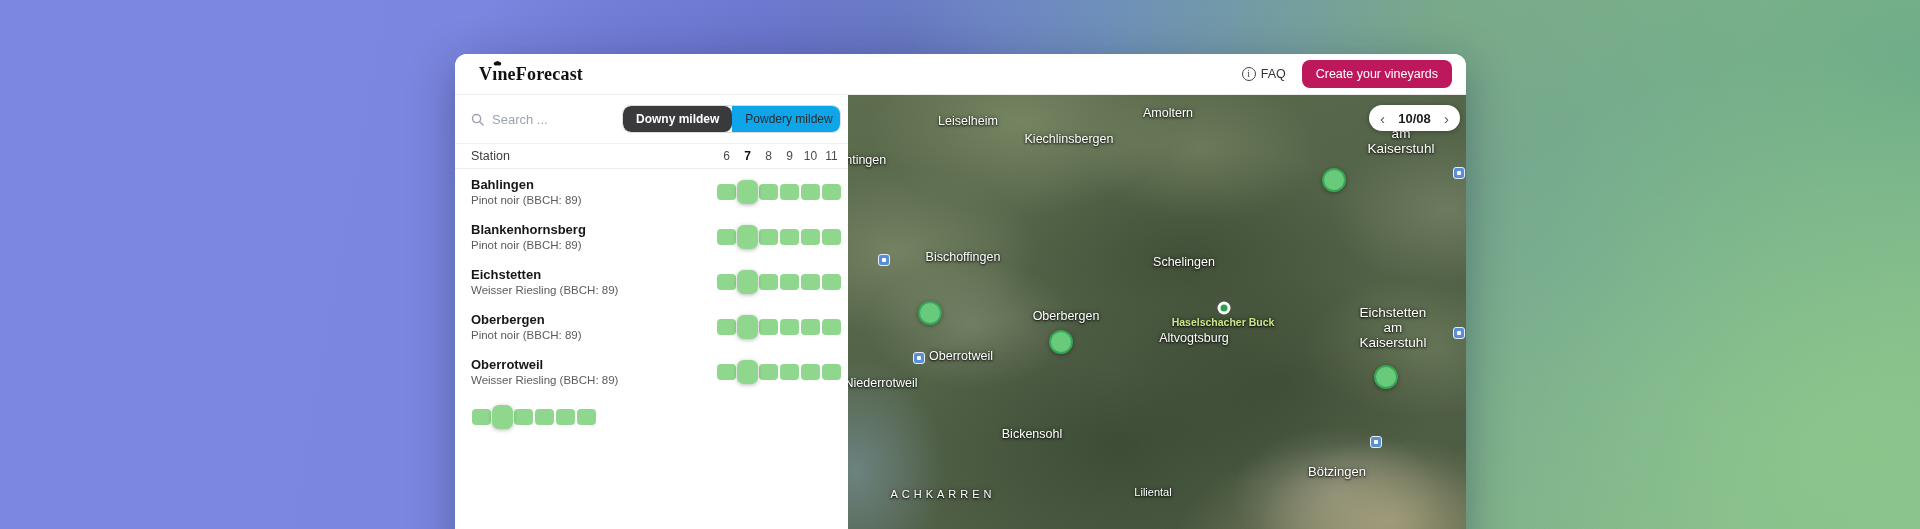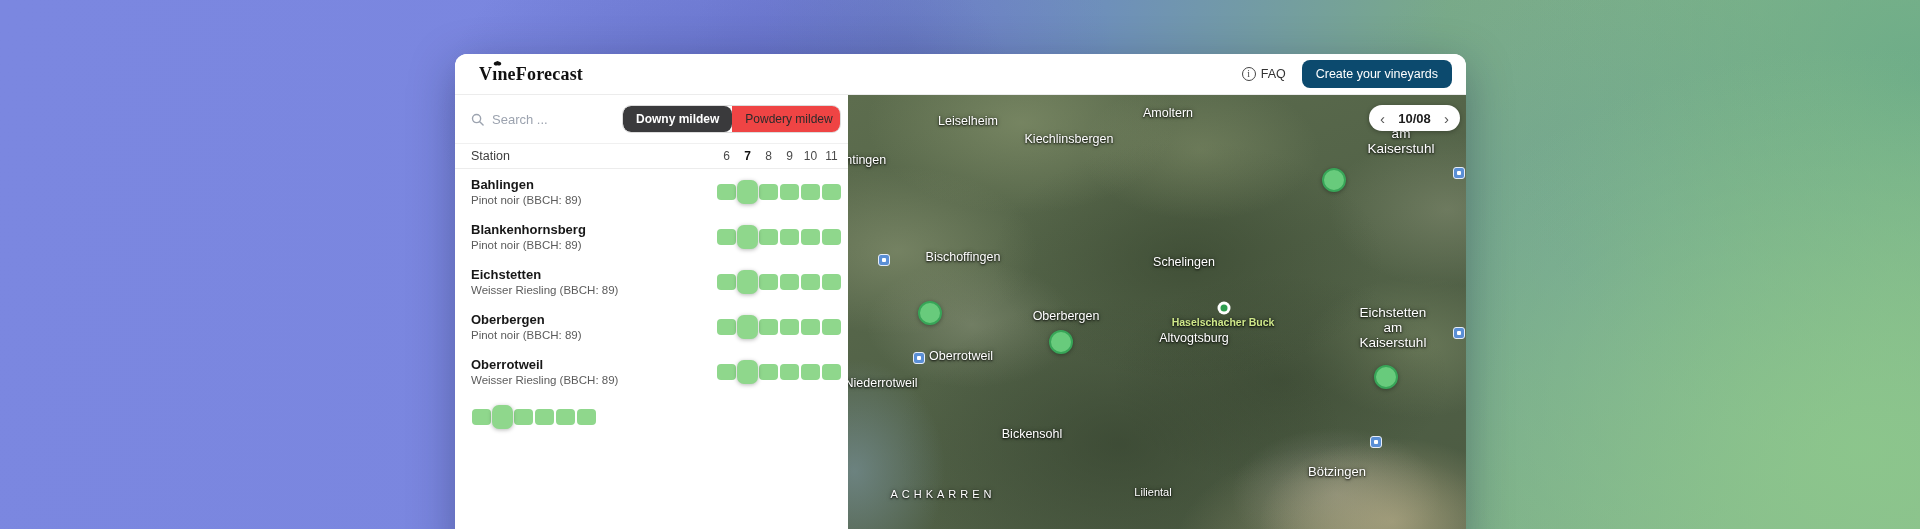--- a/index.html
+++ b/index.html
@@ -33,36 +33,36 @@
     justify-content:space-between; padding:0 14px 0 24px; border-bottom:1px solid #ececec;
     background:#fff; position:relative; z-index:5;
   }
   .logo { font-family:"Liberation Serif", serif; font-weight:bold; font-size:18px; color:#111; letter-spacing:.2px; position:relative; }
   .logo .leaf { position:absolute; left:13.5px; top:-3px; width:9px; height:8px; }
   .hdr-right { display:flex; align-items:center; gap:16px; }
   .faq { display:flex; align-items:center; gap:5px; font-size:12.5px; color:#333; cursor:pointer; }
   .info-ic { width:14px; height:14px; border:1.3px solid #444; border-radius:50%;
     font-family:"Liberation Serif", serif; font-size:10px; line-height:12px; text-align:center; color:#444; }
   .create-btn {
-    background:#0c4a6e; color:#fff; font-size:12.5px; padding:7px 14px; border-radius:8px;
+    background:#be185d; color:#fff; font-size:12.5px; padding:7px 14px; border-radius:8px;
     border:none; cursor:pointer; font-family:"Liberation Sans", sans-serif;
   }
 
   .content { flex:1; display:flex; min-height:0; }
 
   
   .sidebar { width:393px; flex:0 0 393px; background:#fff; display:flex; flex-direction:column; }
   .controls { display:flex; align-items:center; justify-content:space-between;
     padding:10px 7px 10px 16px; border-bottom:1px solid #f0f0f0; }
   .search { display:flex; align-items:center; gap:8px; }
   .search input { border:none; outline:none; font-size:13px; color:#333; width:130px;
     font-family:"Liberation Sans", sans-serif; }
   .search input::placeholder { color:#9ca3af; }
   .seg { display:flex; border:1px solid #dcdcdc; border-radius:9px; overflow:hidden; background:#fff; }
-  .seg .tab { font-size:12px; padding:6px 13px; background:#ef4444; border:none; color:#2b2b2b;
+  .seg .tab { font-size:12px; padding:6px 13px; background:#0ea5e9; border:none; color:#2b2b2b;
     cursor:pointer; font-family:"Liberation Sans", sans-serif; white-space:nowrap; }
   .seg .tab.active { background:#3a3a3c; color:#fff; border-radius:8px; font-weight:bold; }
 
   .list-hdr { display:flex; align-items:center; justify-content:space-between;
     padding:5px 6px 5px 16px; border-bottom:1px solid #ececec; }
   .list-hdr .station-lbl { font-size:12.5px; color:#3d3d3d; }
   .day-cols { display:flex; }
   .day-cols span { width:21px; text-align:center; font-size:12px; color:#4a4a4a; }
   .day-cols span.sel { font-weight:bold; color:#111; }
 

